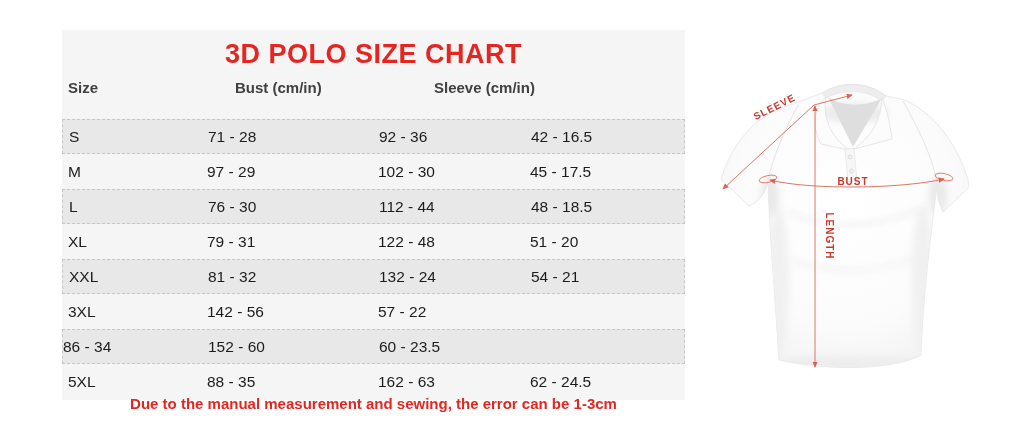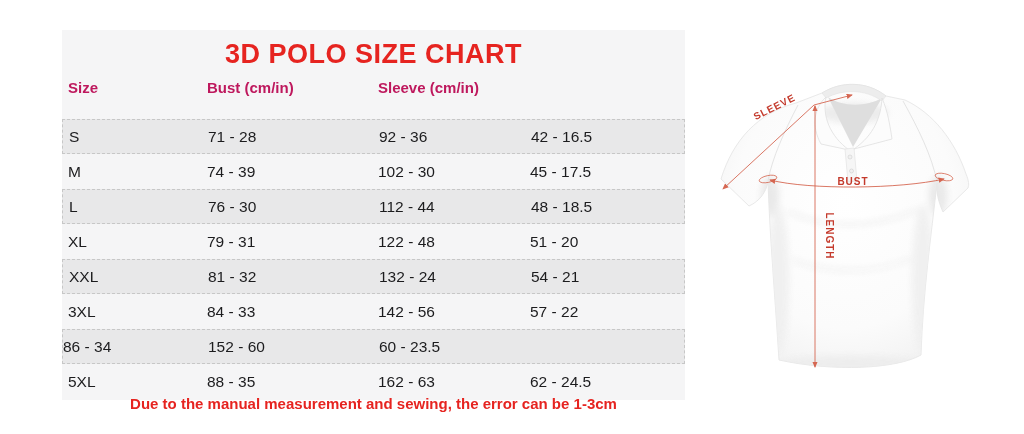--- a/index.html
+++ b/index.html
@@ -39,21 +39,22 @@
     grid-template-columns:145px 171px 152px 155px;
     align-items:center;
     width:623px;
   }
   .thead{
     position:absolute;
     left:0; top:39px;
     height:36px;
     font-size:15px;
     font-weight:bold;
-    color:#be185d;
+    color:#404040;
+    gap:28px;
   }
   .tbody{
     position:absolute;
     left:0; top:89px;
     width:623px;
   }
   .trow{
     height:35px;
     font-size:15.5px;
     color:var(--cell-text);
@@ -111,21 +112,21 @@
 
   <div class="tbody">
     <div class="trow shaded">
       <span class="cell-size">S</span>
       <span>71 - 28</span>
       <span>92 - 36</span>
       <span>42 - 16.5</span>
     </div>
     <div class="trow">
       <span class="cell-size">M</span>
-      <span>74 - 39</span>
+      <span>97 - 29</span>
       <span>102 - 30</span>
       <span>45 - 17.5</span>
     </div>
     <div class="trow shaded">
       <span class="cell-size">L</span>
       <span>76 - 30</span>
       <span>112 - 44</span>
       <span>48 - 18.5</span>
     </div>
     <div class="trow">
@@ -135,21 +136,20 @@
       <span>51 - 20</span>
     </div>
     <div class="trow shaded">
       <span class="cell-size">XXL</span>
       <span>81 - 32</span>
       <span>132 - 24</span>
       <span>54 - 21</span>
     </div>
     <div class="trow">
       <span class="cell-size">3XL</span>
-      <span>84 - 33</span>
       <span>142 - 56</span>
       <span>57 - 22</span>
     </div>
     <div class="trow shaded">
       <span>86 - 34</span>
       <span>152 - 60</span>
       <span>60 - 23.5</span>
     </div>
     <div class="trow">
       <span class="cell-size">5XL</span>

